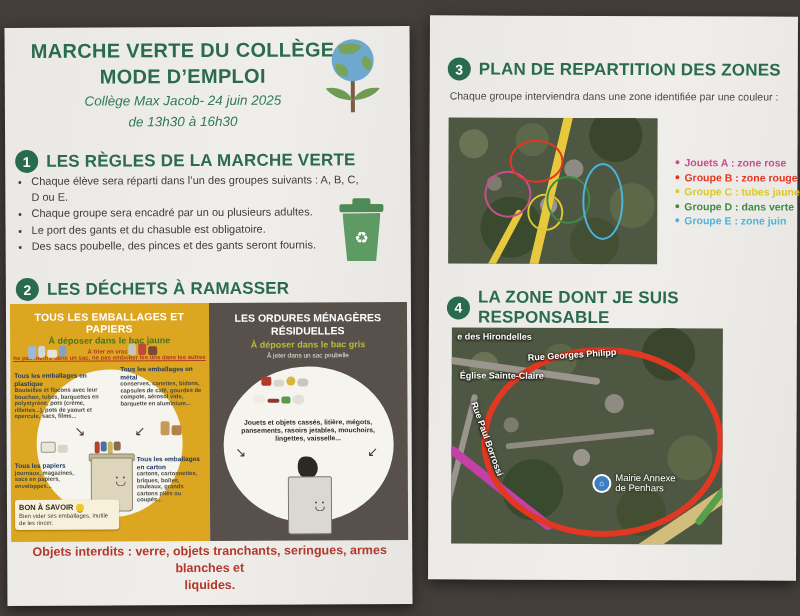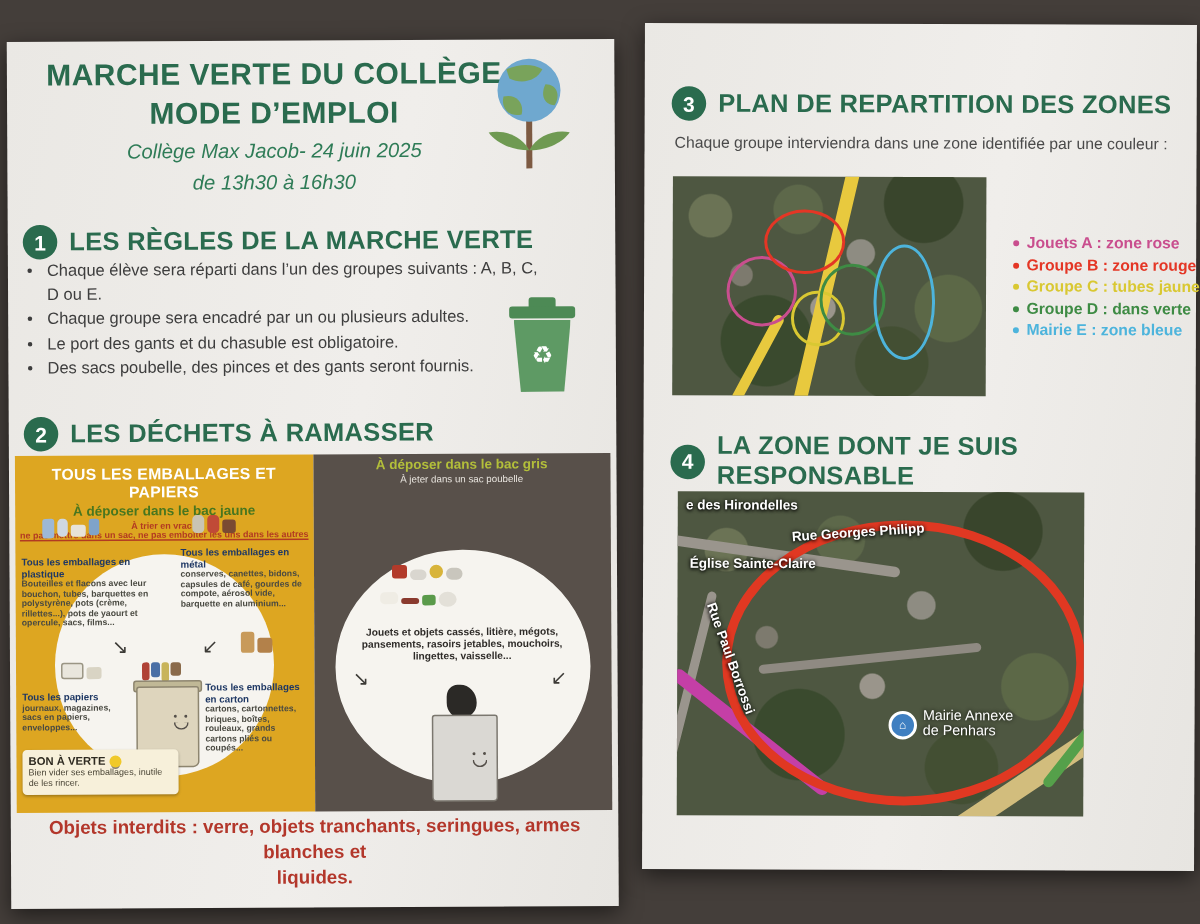--- a/index.html
+++ b/index.html
@@ -233,28 +233,29 @@
           <div class="lid2"></div>
           <div class="bod face">
             <span class="eye" style="left:24px;top:18px;"></span>
             <span class="eye" style="left:31px;top:18px;"></span>
             <span class="smile" style="left:24px;top:23px;"></span>
           </div>
         </div>
 
         <div class="tip">
           <div class="tip-title">
-            <span>BON À VERTE</span>
+            <span>BON À SAVOIR</span>
             <span class="bulb"></span>
           </div>
           <div class="tip-text">Bien vider ses emballages, inutile de les rincer.</div>
         </div>
       </div>
 
       <div class="panel panel-gray">
+        <div class="pg-title">LES ORDURES MÉNAGÈRES RÉSIDUELLES</div>
         <div class="pg-sub">À déposer dans le bac gris</div>
         <div class="pg-note">À jeter dans un sac poubelle</div>
 
         <div class="bigcircle cg"></div>
 
         <div class="cluster" style="left:52px;top:74px;">
           <span class="it" style="width:10px;height:9px;background:#b23a2a;border-radius:2px;"></span>
           <span class="it" style="width:11px;height:7px;background:#d9d6cf;border-radius:5px;margin-top:3px;"></span>
           <span class="it" style="width:9px;height:9px;background:#d8b43a;border-radius:50%;"></span>
           <span class="it" style="width:11px;height:8px;background:#c9c6bd;border-radius:4px;margin-top:2px;"></span>
@@ -318,21 +319,21 @@
       <div class="leg-row">
         <span class="leg-dot" style="background: rgb(217, 200, 50);"></span>
         <span class="leg-label" style="color: rgb(217, 200, 50);">Groupe C : tubes jaune</span>
       </div>
       <div class="leg-row">
         <span class="leg-dot" style="background: rgb(62, 139, 68);"></span>
         <span class="leg-label" style="color: rgb(62, 139, 68);">Groupe D : dans verte</span>
       </div>
       <div class="leg-row">
         <span class="leg-dot" style="background: rgb(77, 180, 220);"></span>
-        <span class="leg-label" style="color: rgb(77, 180, 220);">Mairie E : zone bleue</span>
+        <span class="leg-label" style="color: rgb(77, 180, 220);">Groupe E : zone juin</span>
       </div>
     </div>
 
     <div class="sec-head" style="left:18px;top:272px;">
       <span class="numcirc">4</span>
       <span class="sec-title">LA ZONE DONT JE SUIS RESPONSABLE</span>
     </div>
 
     <div class="sat map2">
       <div class="road" style="left:-5%;top:18%;width:60%;height:7px;background:#9a958d;transform:rotate(8deg);"></div>

